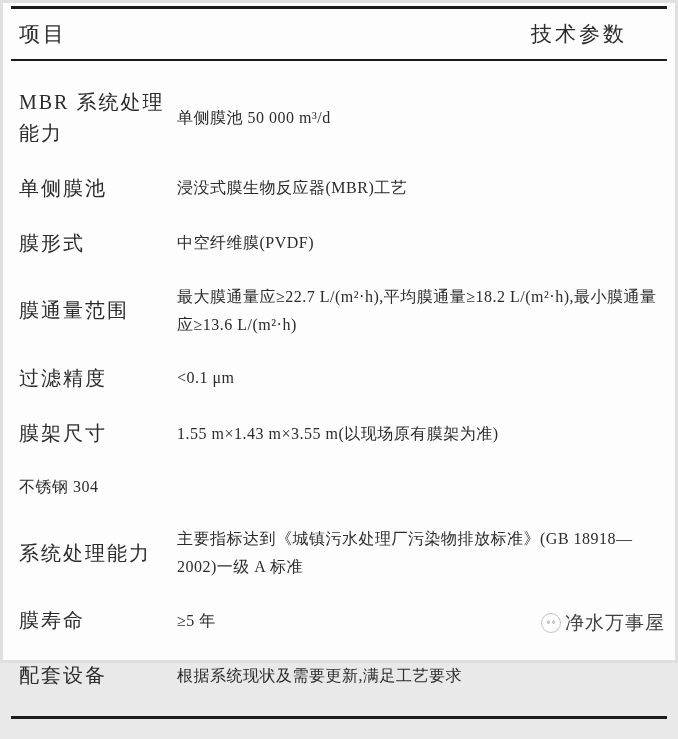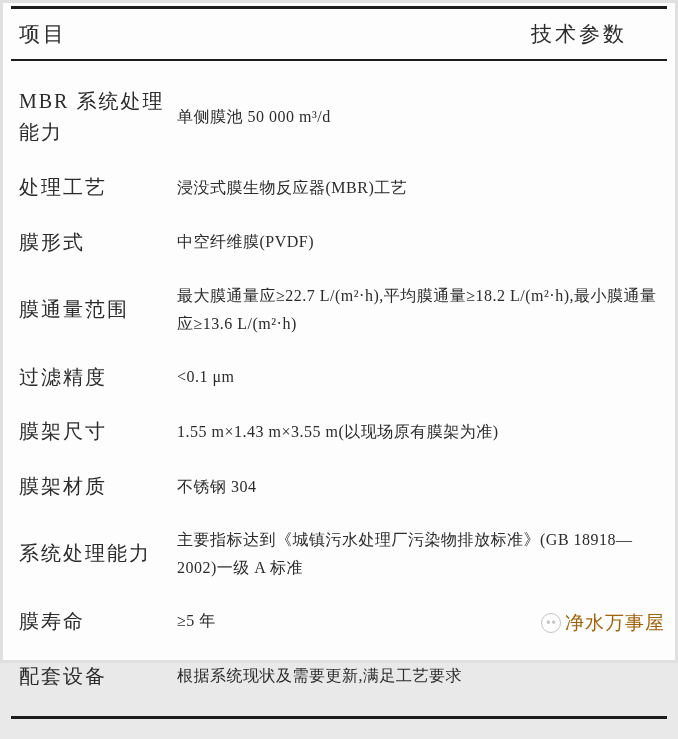--- a/index.html
+++ b/index.html
@@ -69,21 +69,21 @@
     line-height:1.75;
     padding-right:6px;
   }
   .watermark{
     position:absolute;
     right:10px;
     bottom:24px;
     display:flex;
     align-items:center;
     gap:4px;
-    color:#a16207;
+    color:#404040;
     font-size:19px;
     letter-spacing:1px;
     pointer-events:none;
   }
   .wm-logo{
     width:20px;height:20px;
     border:1.5px solid #c4c4c4;
     border-radius:50%;
     box-sizing:border-box;
     position:relative;
@@ -106,21 +106,21 @@
 
   <div class="rule rule-thin"></div>
 
   <div class="tbody">
     <div class="row">
       <div class="cell-label">MBR 系统处理能力</div>
       <div class="cell-value">单侧膜池 50 000 m³/d</div>
     </div>
 
     <div class="row">
-      <div class="cell-label">处理工艺</div>
+      <div class="cell-label">单侧膜池</div>
       <div class="cell-value">浸没式膜生物反应器(MBR)工艺</div>
     </div>
 
     <div class="row">
       <div class="cell-label">膜形式</div>
       <div class="cell-value">中空纤维膜(PVDF)</div>
     </div>
 
     <div class="row">
       <div class="cell-label">膜通量范围</div>
@@ -131,21 +131,20 @@
       <div class="cell-label">过滤精度</div>
       <div class="cell-value">&lt;0.1 μm</div>
     </div>
 
     <div class="row">
       <div class="cell-label">膜架尺寸</div>
       <div class="cell-value">1.55 m×1.43 m×3.55 m(以现场原有膜架为准)</div>
     </div>
 
     <div class="row">
-      <div class="cell-label">膜架材质</div>
       <div class="cell-value">不锈钢 304</div>
     </div>
 
     <div class="row">
       <div class="cell-label">系统处理能力</div>
       <div class="cell-value">主要指标达到《城镇污水处理厂污染物排放标准》(GB 18918—2002)一级 A 标准</div>
     </div>
 
     <div class="row">
       <div class="cell-label">膜寿命</div>

